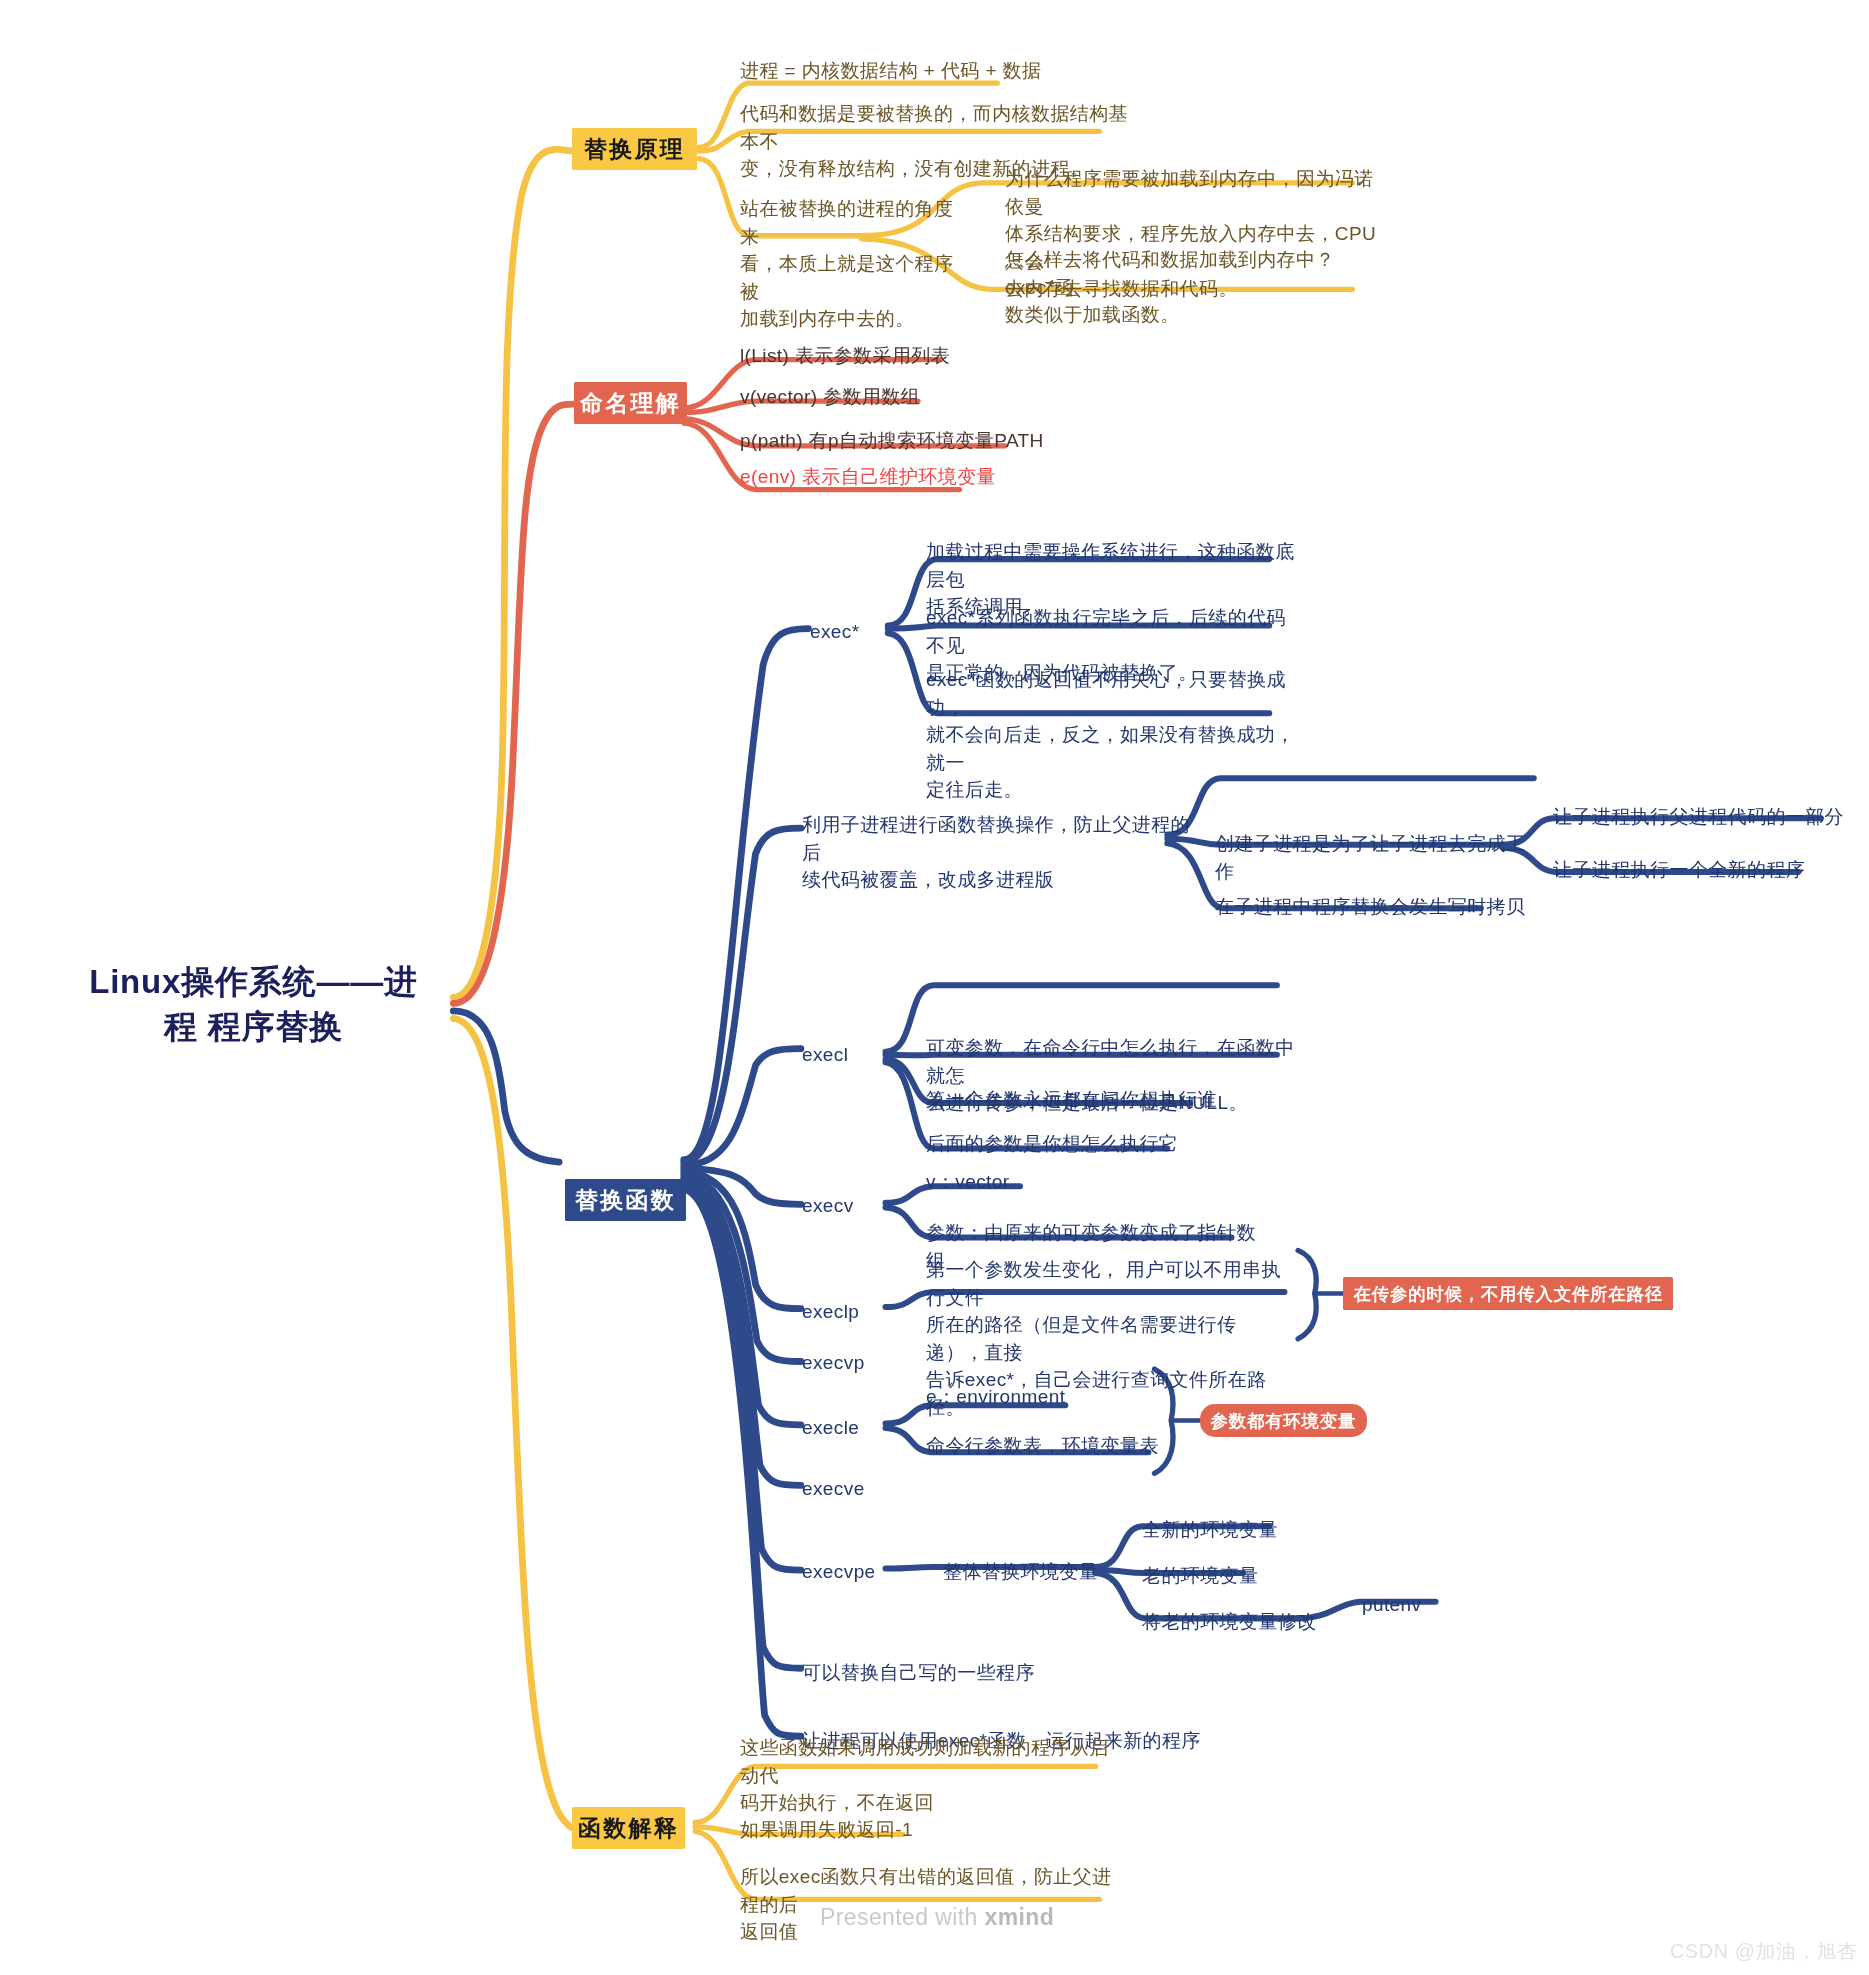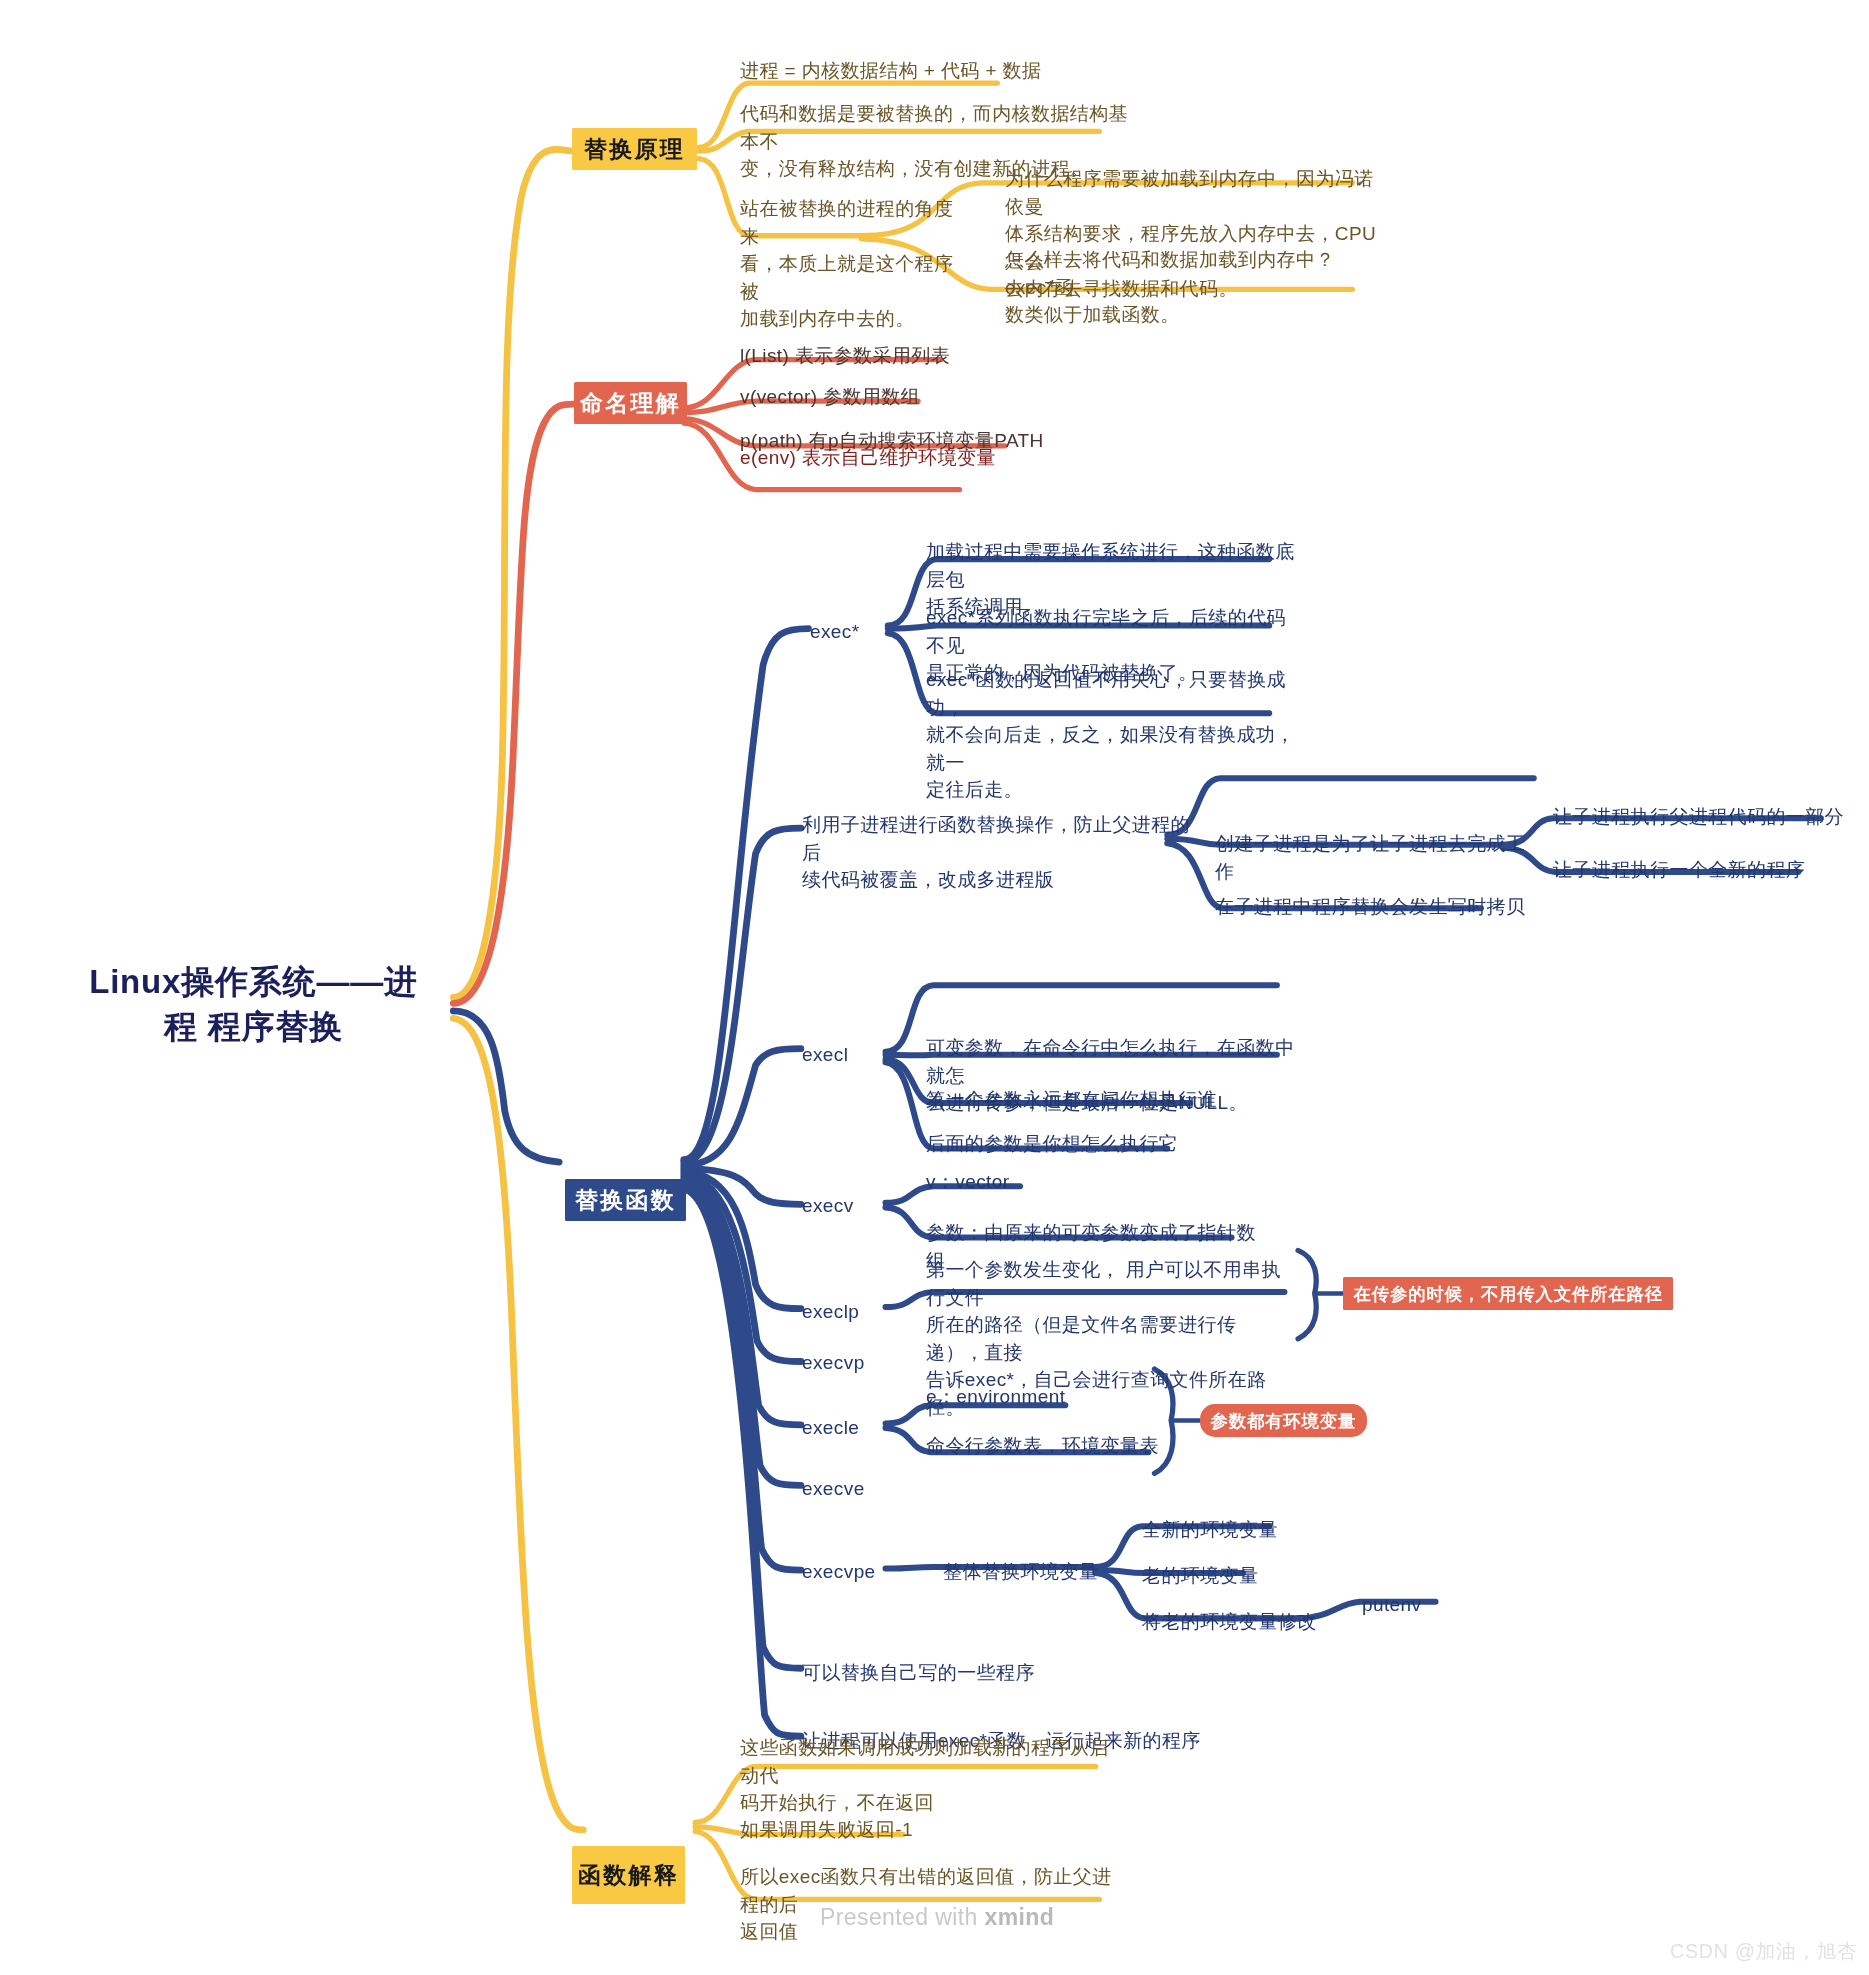--- a/index.html
+++ b/index.html
@@ -125,42 +125,42 @@
 
   <div class="root" style="left:76px;top:960px;width:355px;">Linux操作系统——进程
 程序替换</div>
 
   <div class="tag tag-gold" style="left:572px;top:128px;width:125px;height:42px;">替换原理</div>
 
   <div class="tag tag-red" style="left:574px;top:382px;width:113px;height:42px;">命名理解</div>
 
   <div class="tag tag-blue" style="left:565px;top:1139px;width:121px;height:42px;">替换函数</div>
 
-  <div class="tag tag-gold" style="left:572px;top:1846px;width:113px;height:58px;text-align:center;">函数解释</div>
+  <div class="tag tag-gold" style="left:572px;top:1807px;width:113px;height:42px;text-align:center;">函数解释</div>
 
   <div class="txt gold" style="left:740px;top:57px;width:393px;">进程 = 内核数据结构 + 代码 + 数据</div>
 
   <div class="txt gold" style="left:740px;top:100px;width:393px;">代码和数据是要被替换的，而内核数据结构基本不
 变，没有释放结构，没有创建新的进程。</div>
 
   <div class="txt gold" style="left:740px;top:195px;width:227px;">站在被替换的进程的角度来
 看，本质上就是这个程序被
 加载到内存中去的。</div>
 
   <div class="txt gold" style="left:1005px;top:165px;width:378px;">为什么程序需要被加载到内存中，因为冯诺依曼
 体系结构要求，程序先放入内存中去，CPU只会
 去内存去寻找数据和代码。</div>
 
   <div class="txt gold" style="left:1005px;top:246px;width:378px;">怎么样去将代码和数据加载到内存中？exec*函
 数类似于加载函数。</div>
 
   <div class="txt red-txt" style="left:740px;top:342px;width:355px;color:#4a3530;">l(List) 表示参数采用列表</div>
   <div class="txt" style="left:740px;top:383px;width:355px;color:#4a3530;">v(vector) 参数用数组</div>
   <div class="txt" style="left:740px;top:427px;width:423px;color:#4a3530;">p(path) 有p自动搜索环境变量PATH</div>
-  <div class="txt" style="left:740px;top:444px;width:355px;color:#7f1d1d;">e(env) 表示自己维护环境变量</div>
+  <div class="txt" style="left:740px;top:463px;width:355px;color:#ef4444;">e(env) 表示自己维护环境变量</div>
 
   <div class="txt blue" style="left:810px;top:618px;width:113px;">exec*</div>
 
   <div class="txt blue" style="left:926px;top:538px;width:378px;">加载过程中需要操作系统进行，这种函数底层包
 括系统调用。</div>
   <div class="txt blue" style="left:926px;top:604px;width:378px;">exec*系列函数执行完毕之后，后续的代码不见
 是正常的，因为代码被替换了。</div>
   <div class="txt blue" style="left:926px;top:666px;width:378px;">exec*函数的返回值不用关心，只要替换成功，
 就不会向后走，反之，如果没有替换成功，就一
 定往后走。</div>

